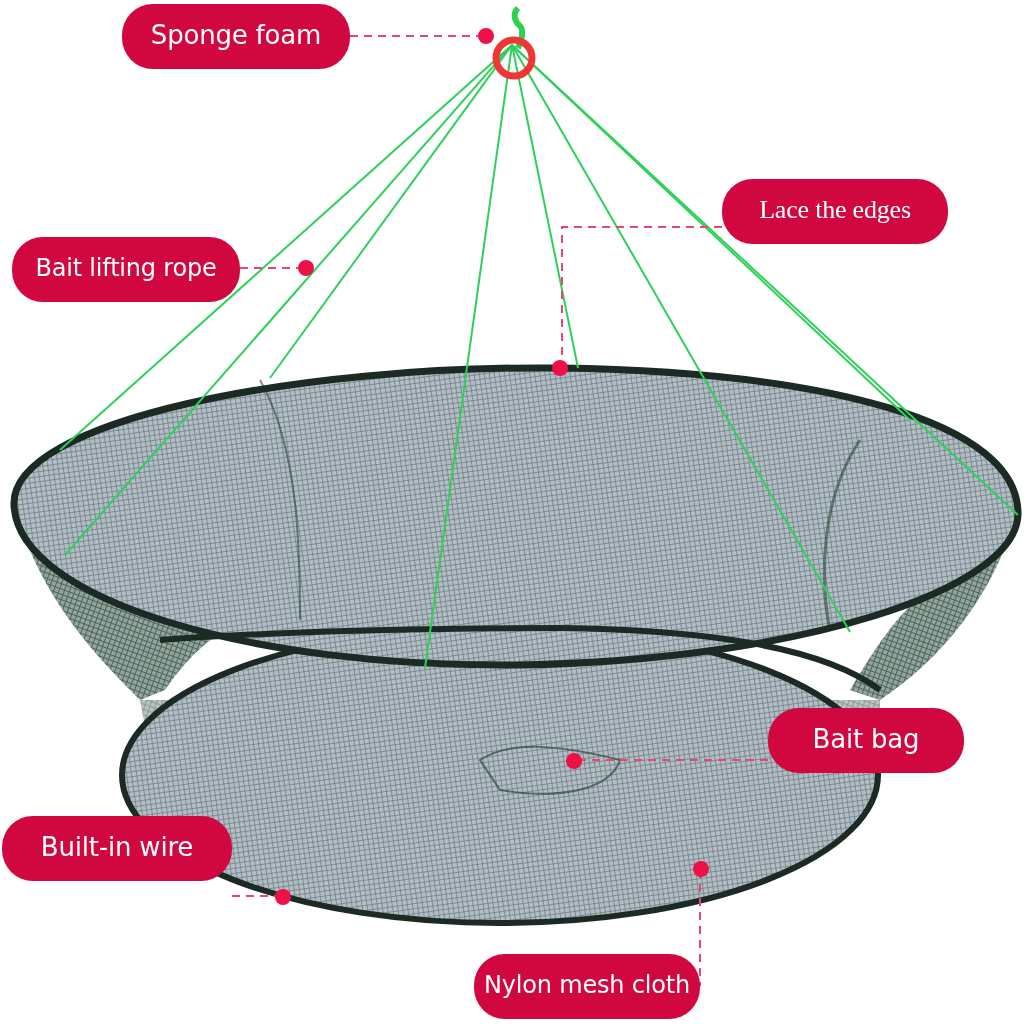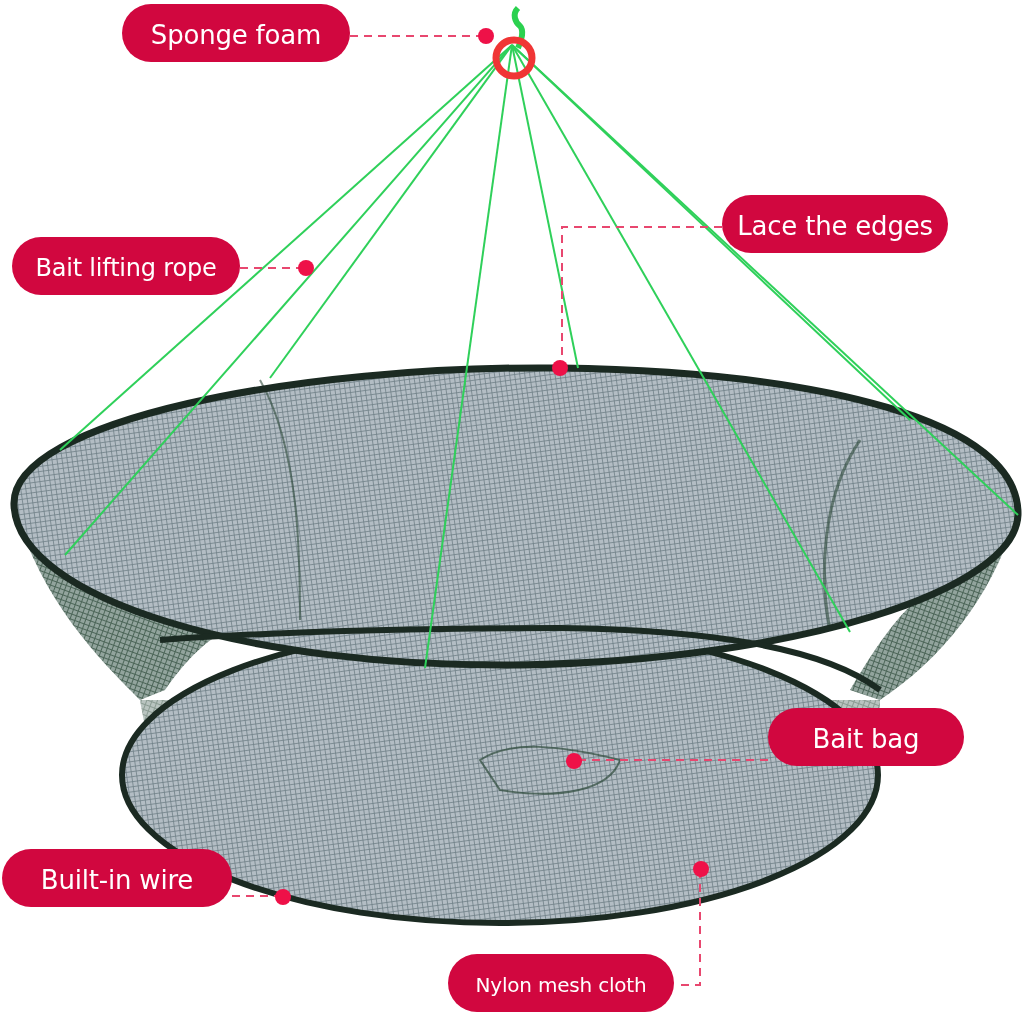--- a/index.html
+++ b/index.html
@@ -1,20 +1,20 @@
 <!DOCTYPE html>
 <html><head>
   <meta charset="utf-8">
   <style>
     html, body { margin: 0; padding: 0; background: #ffffff; }
     body { width: 1024px; height: 1024px; position: relative; overflow: hidden; font-family: "DejaVu Sans", "Liberation Sans", sans-serif; }
     #scene { position: absolute; left: 0; top: 0; width: 1024px; height: 1024px; }
     .label {
       position: absolute;
-      height: 58px;
+      height: 65px;
       border-radius: 31px;
       background: #d1073f;
       color: #ffffff;
       font-size: 26px;
       line-height: 62px;
       text-align: center;
       white-space: nowrap;
       box-sizing: border-box;
       letter-spacing: -0.2px;
     }
@@ -84,16 +84,16 @@
     <circle cx="306" cy="268" r="8"></circle>
     <circle cx="560" cy="368" r="8"></circle>
     <circle cx="574" cy="761" r="8"></circle>
     <circle cx="283" cy="897" r="8"></circle>
     <circle cx="701" cy="869" r="8"></circle>
   </g>
 </svg>
 
 <div class="label" style="left:122px; top:4px; width:228px;">Sponge foam</div>
 <div class="label" style="left:12px; top:237px; width:228px; font-size:24px;">Bait lifting rope</div>
-<div class="label" style="left:722px; top:195px; width:226px;">Lace the edges</div>
+<div class="label" style="left:722px; top:179px; width:226px;font-family:Liberation Serif, serif;">Lace the edges</div>
 <div class="label" style="left:768px; top:708px; width:196px;">Bait bag</div>
-<div class="label" style="left:2px; top:849px; width:230px;">Built-in wire</div>
-<div class="label" style="left:448px; top:954px; width:226px; font-size:20px;">Nylon mesh cloth</div>
+<div class="label" style="left:2px; top:816px; width:230px;">Built-in wire</div>
+<div class="label" style="left:474px; top:954px; width:226px; font-size:24px;">Nylon mesh cloth</div>
 
 </body></html>

